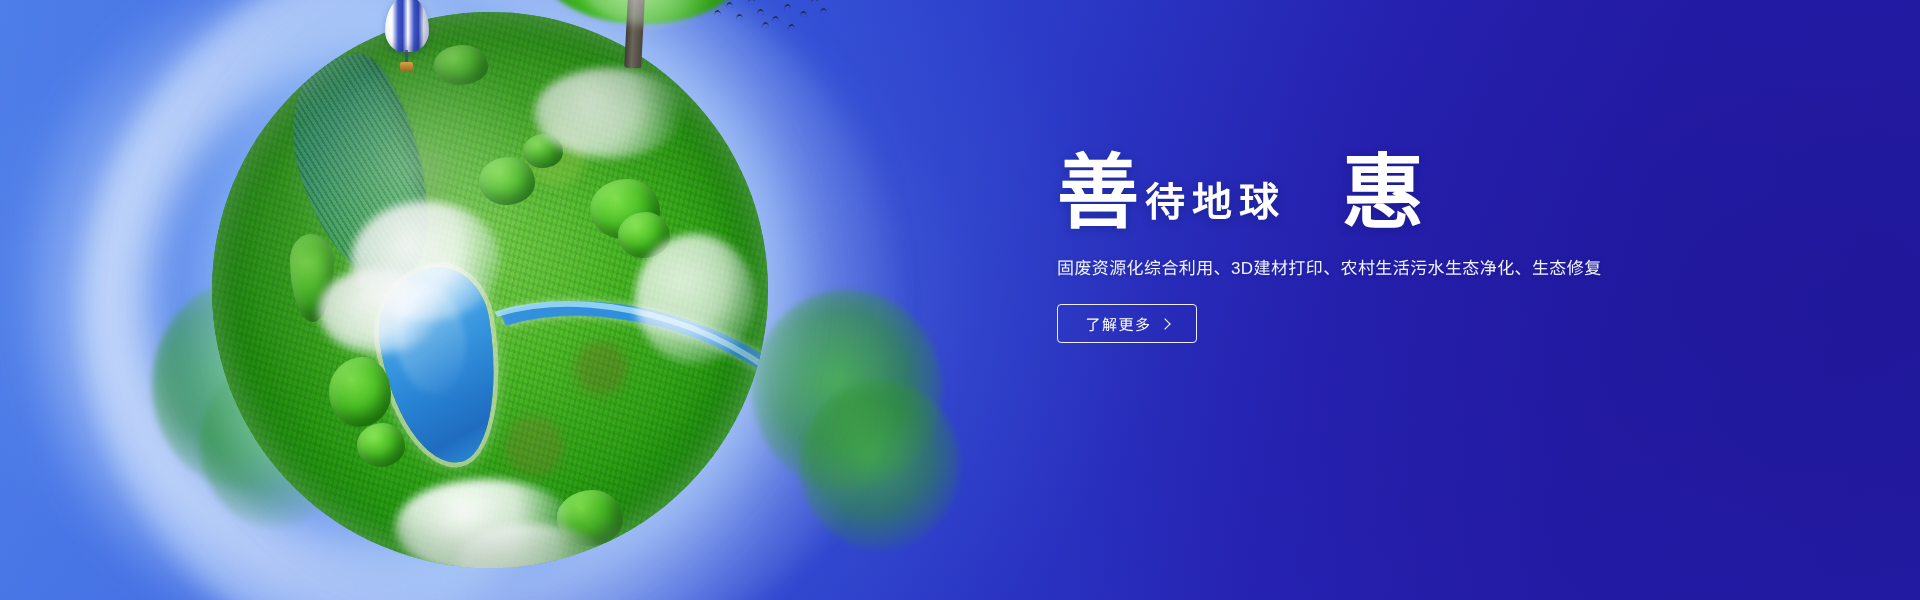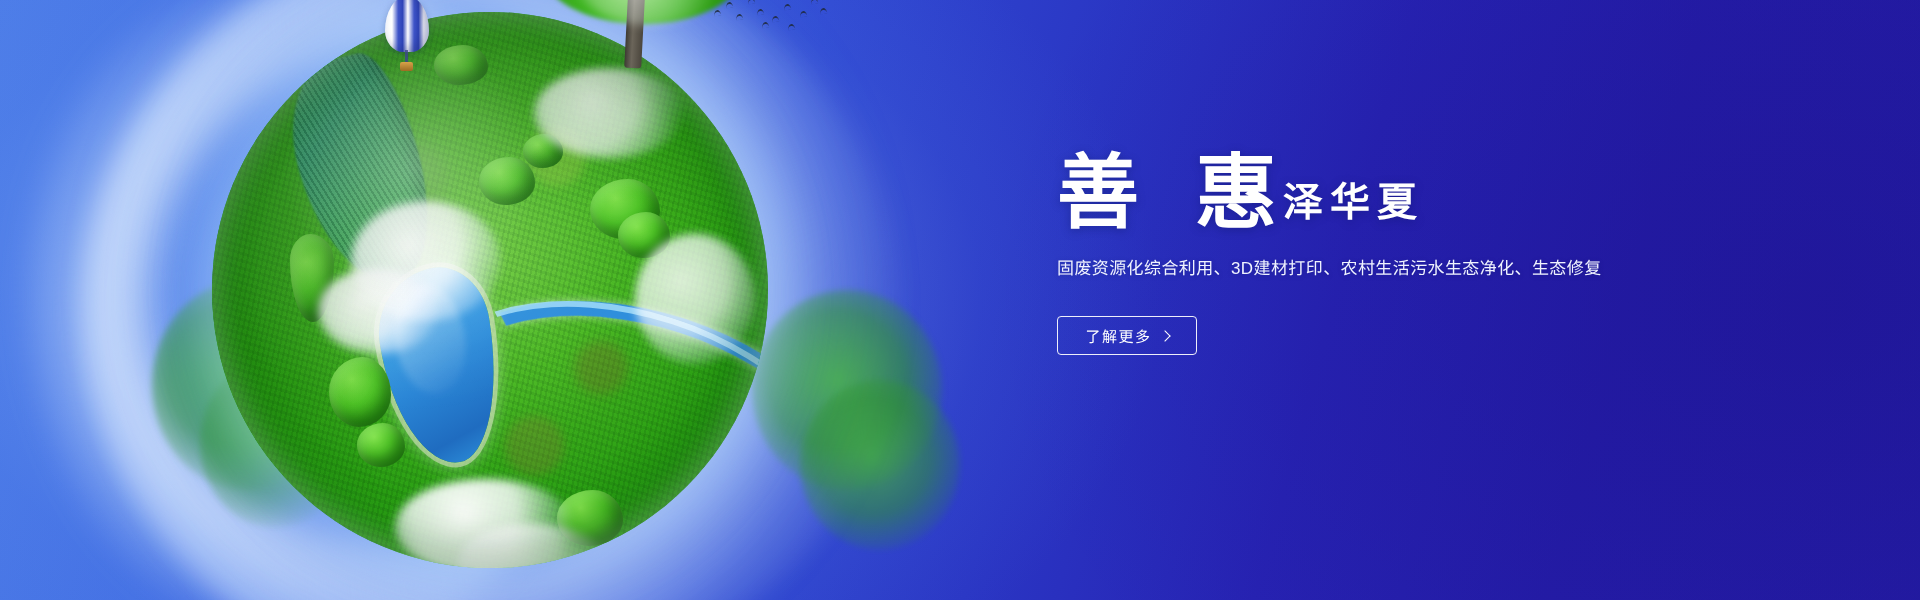--- a/index.html
+++ b/index.html
@@ -382,21 +382,21 @@
     margin: 16px 0 0 0;
     text-shadow: 0 1px 6px rgba(10,20,90,.30);
     white-space: nowrap;
   }
 
   .desc {
     color: #f0f3ff;
     font-size: 17px;
     letter-spacing: 0.4px;
     font-weight: 400;
-    margin: 22px 0 12px 0;
+    margin: 22px 0 0 0;
     white-space: nowrap;
     text-shadow: 0 1px 5px rgba(10,20,90,.28);
   }
 
   .cta {
     display: inline-flex;
     align-items: center;
     justify-content: center;
     gap: 9px;
     margin-top: 25px;
@@ -501,23 +501,23 @@
       <div class="bird" style="left:50px; top:42px;"></div>
       <div class="bird" style="left:76px; top:44px;"></div>
     </div>
 
   </div>
 
   <div class="content">
 
     <h1 class="headline">
       <span class="hl-big">善</span>
+      <span class="hl-small">待地球</span>
       <span class="hl-gap"></span>
       <span class="hl-big">惠</span>
-      <span class="hl-small">泽华夏</span>
     </h1>
 
 
     <p class="desc">固废资源化综合利用、3D建材打印、农村生活污水生态净化、生态修复</p>
 
     <button class="cta">
       <span>了解更多</span>
       <span class="chev"></span>
     </button>
 

